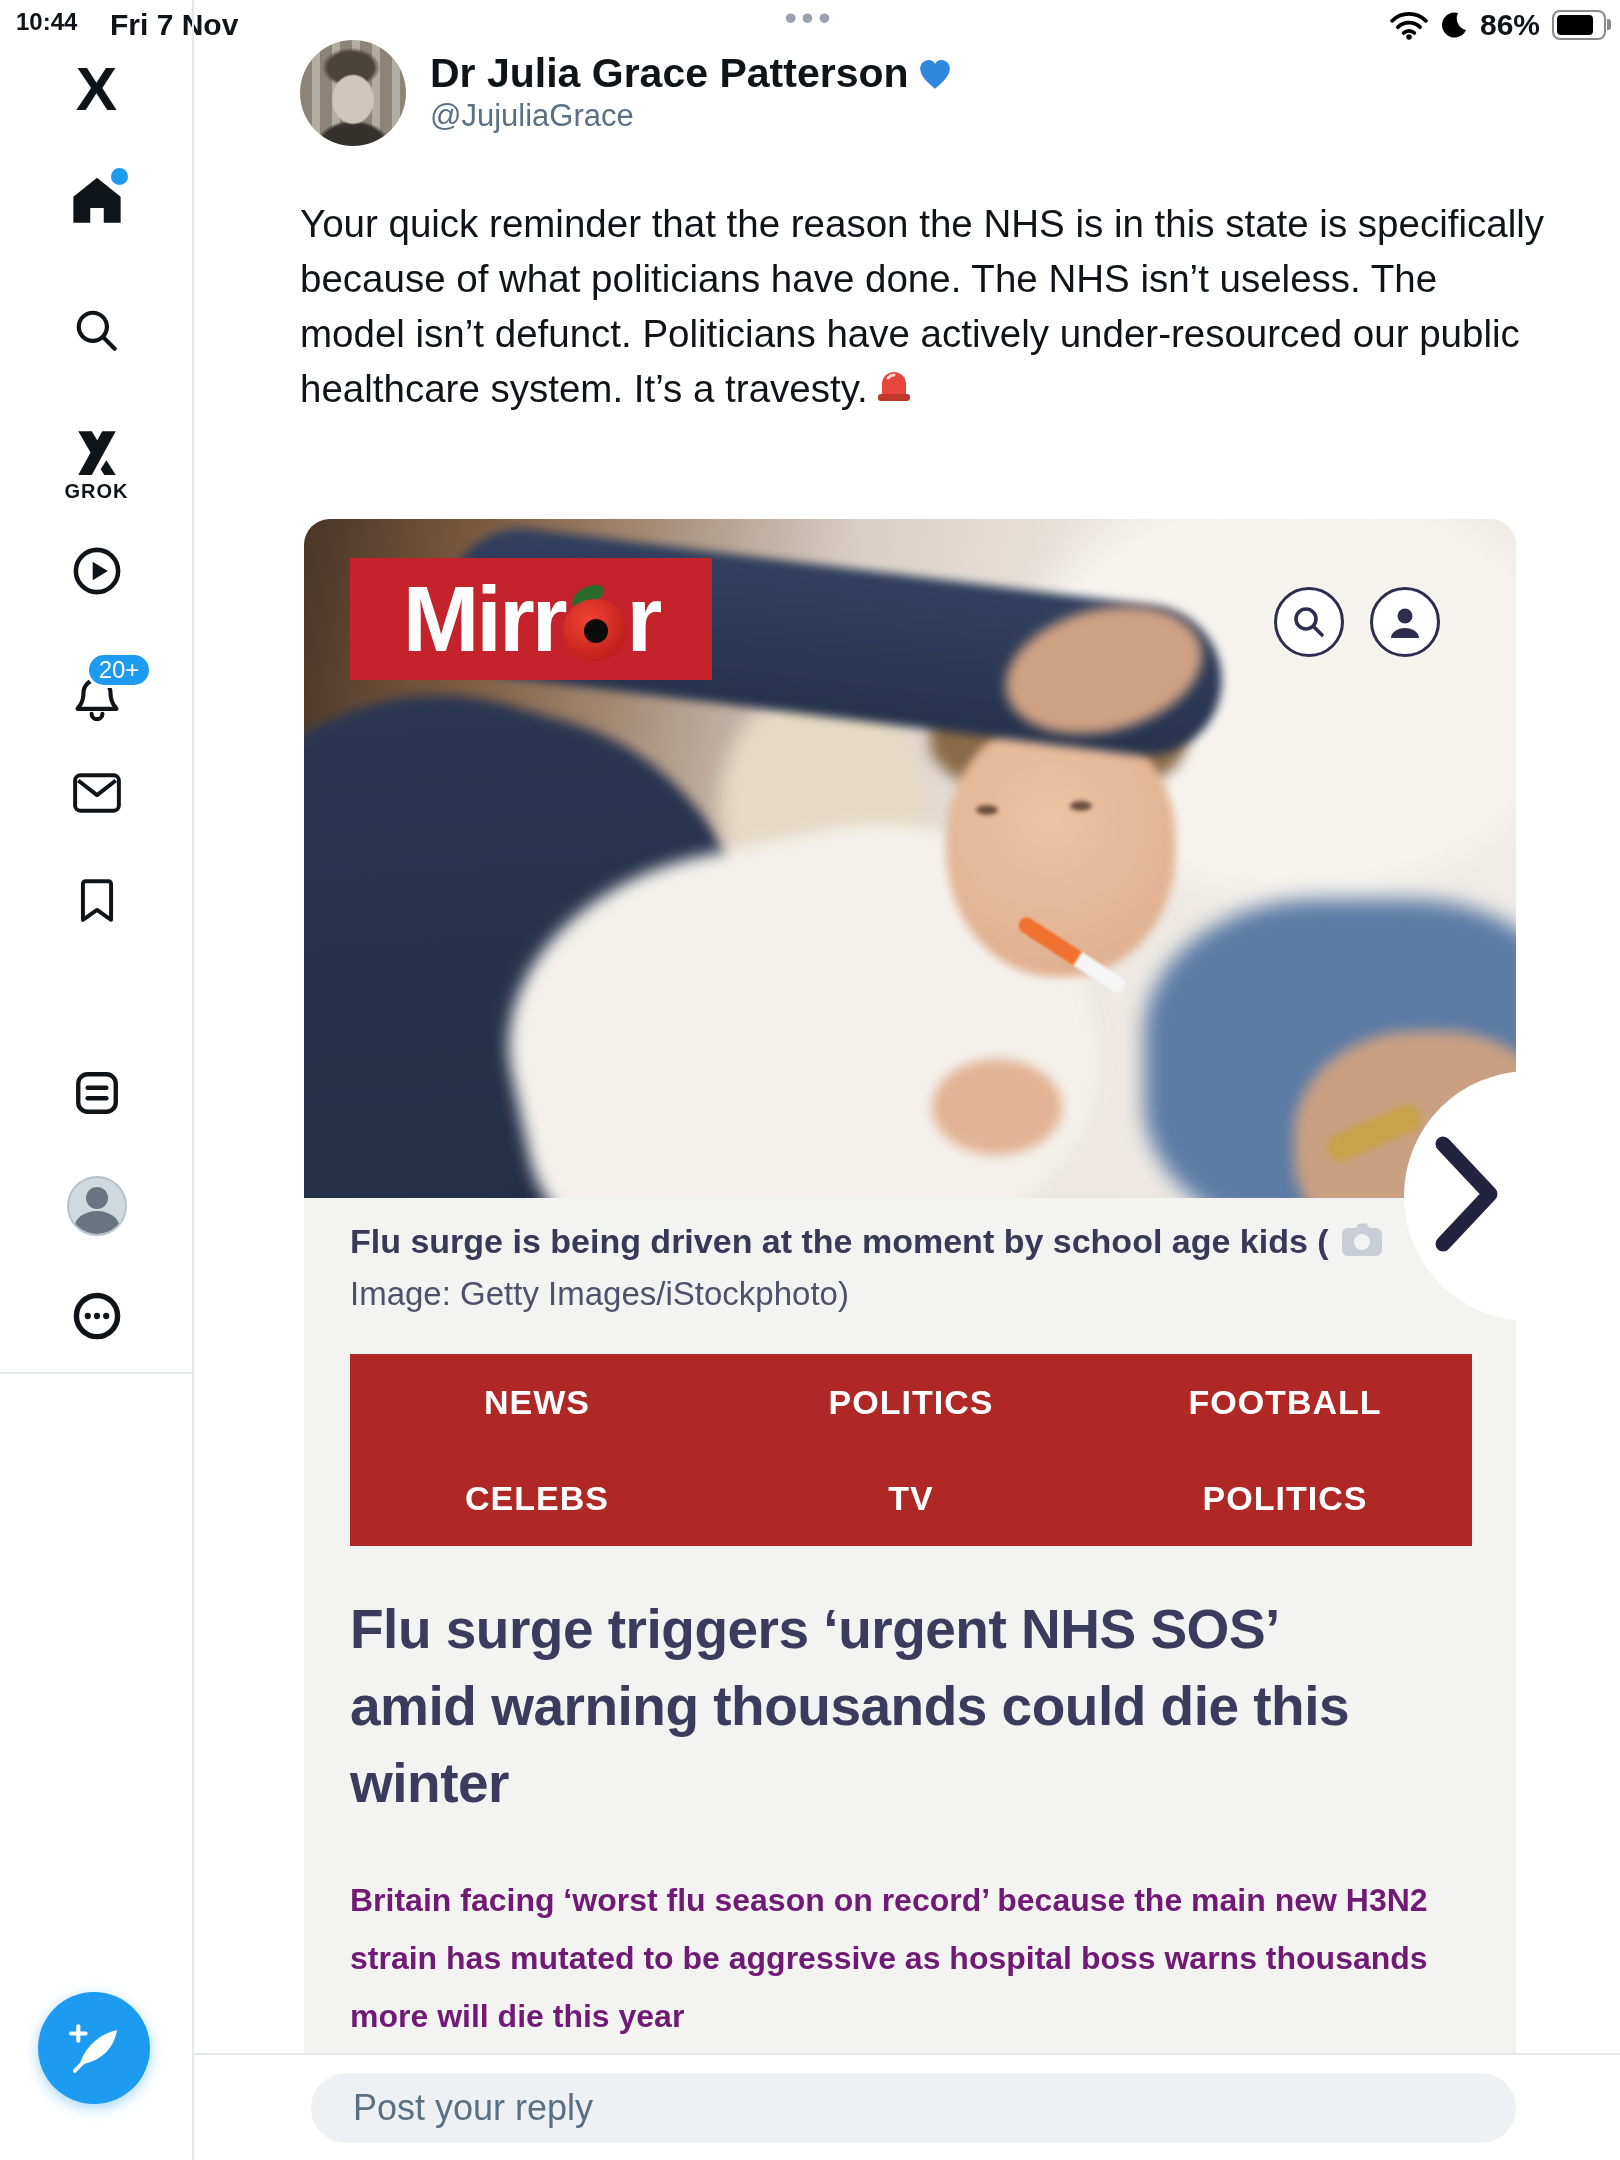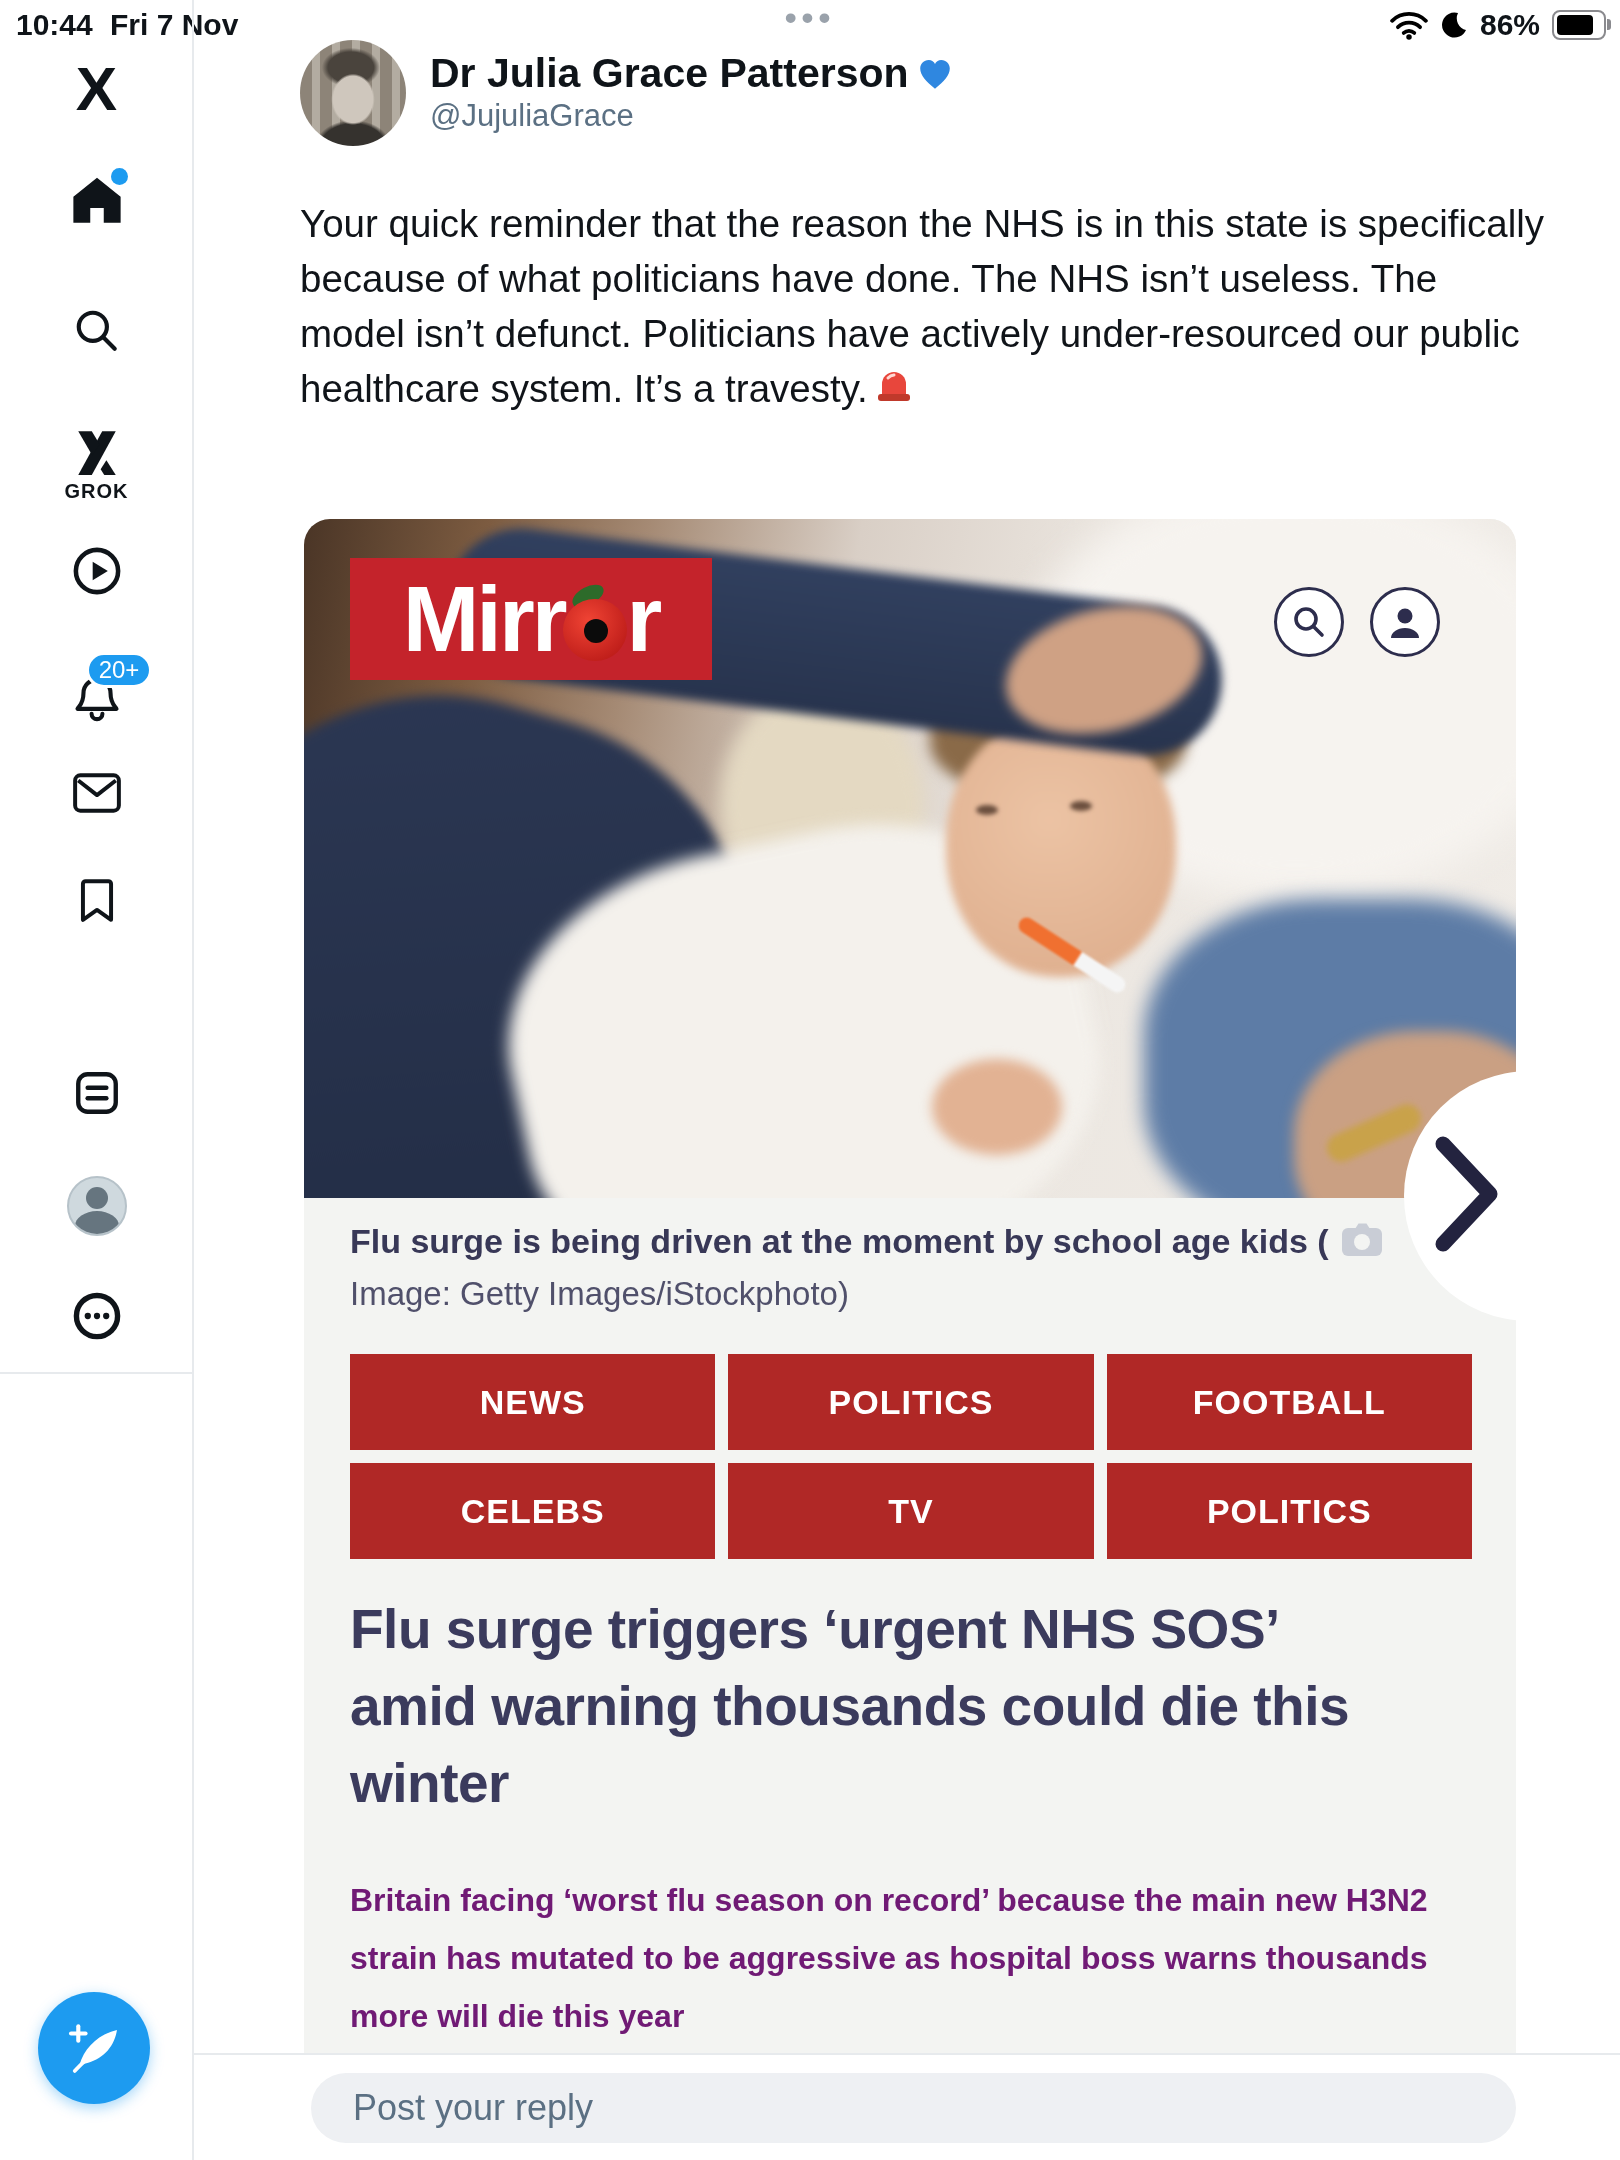--- a/index.html
+++ b/index.html
@@ -1,21 +1,21 @@
 <!DOCTYPE html>
 <html><head>
 <meta charset="utf-8">
 <style>
   html,body{margin:0;padding:0;background:#fff;}
   #screen{
     position:relative;width:1620px;height:2160px;background:#fff;overflow:hidden;
     font-family:"Liberation Sans", sans-serif;color:#0f1419;
   }
   
-  .st-time{position:absolute;left:16px;top:8px;font-size:30px;font-weight:700;}
+  .st-time{position:absolute;left:16px;top:8px;font-size:24px;font-weight:700;}
   .st-date{position:absolute;left:110px;top:8px;font-size:30px;font-weight:700;}
   .st-dots{position:absolute;left:0;right:0;top:-2px;text-align:center;font-size:34px;color:#9aa2ab;letter-spacing:5px;font-weight:700;}
   .st-right{position:absolute;right:14px;top:8px;display:flex;align-items:center;gap:12px;}
   .st-pct{font-size:30px;font-weight:600;}
   .batt{position:relative;width:50px;height:26px;border:2.5px solid #8a8a8e;border-radius:8px;}
   .batt .fill{position:absolute;left:3px;top:3px;bottom:3px;width:36px;background:#000;border-radius:4px;}
   .batt .tip{position:absolute;right:-7px;top:7px;width:4px;height:11px;background:#8a8a8e;border-radius:0 3px 3px 0;}
   
   .v-divider{position:absolute;left:192px;top:0;width:2px;height:2160px;background:#e7eaed;}
   .sb-hdiv{position:absolute;left:0;top:1372px;width:192px;height:2px;background:#e7eaed;}
@@ -96,21 +96,21 @@
     display:flex;align-items:center;justify-content:center;border:3px solid #2d2d4d;box-sizing:border-box;
   }
   .cc-search{left:970px;} .cc-profile{left:1066px;}
   .chev-blob{position:absolute;left:1100px;top:552px;width:250px;height:250px;border-radius:50%;background:#fff;z-index:3;}
   .chev{position:absolute;left:1126px;top:612px;z-index:4;}
   .caption{position:absolute;left:46px;top:700px;width:1130px;font-size:34px;font-weight:700;color:#383857;line-height:44px;}
   .camera{display:inline-block;vertical-align:-6px;margin-left:10px;}
   .credit{position:absolute;left:46px;top:756px;width:1130px;font-size:33px;font-weight:400;color:#50506b;}
   .nav-grid{
     position:absolute;left:46px;top:835px;width:1122px;display:grid;z-index:2;
-    grid-template-columns:1fr 1fr 1fr;grid-auto-rows:96px;gap:13px;
+    grid-template-columns:1fr 1fr 1fr;grid-auto-rows:96px;gap:0;
   }
   .nav-cell{background:#b02826;color:#fff;display:flex;align-items:center;justify-content:center;
     font-size:34px;font-weight:700;letter-spacing:1px;}
   .headline{position:absolute;left:46px;top:1072px;width:1060px;font-size:55px;font-weight:800;line-height:77px;color:#3b3b5d;letter-spacing:-0.5px;}
   .subheadline{position:absolute;left:46px;top:1352px;width:1155px;font-size:32px;font-weight:700;line-height:58px;color:#701a75;}
   
   .reply-divider{position:absolute;left:193px;top:2053px;width:1427px;height:2px;background:#e7eaed;}
   .reply-pill{
     position:absolute;left:311px;top:2073px;width:1205px;height:70px;border-radius:35px;background:#eef0f3;
     display:flex;align-items:center;cursor:text;

